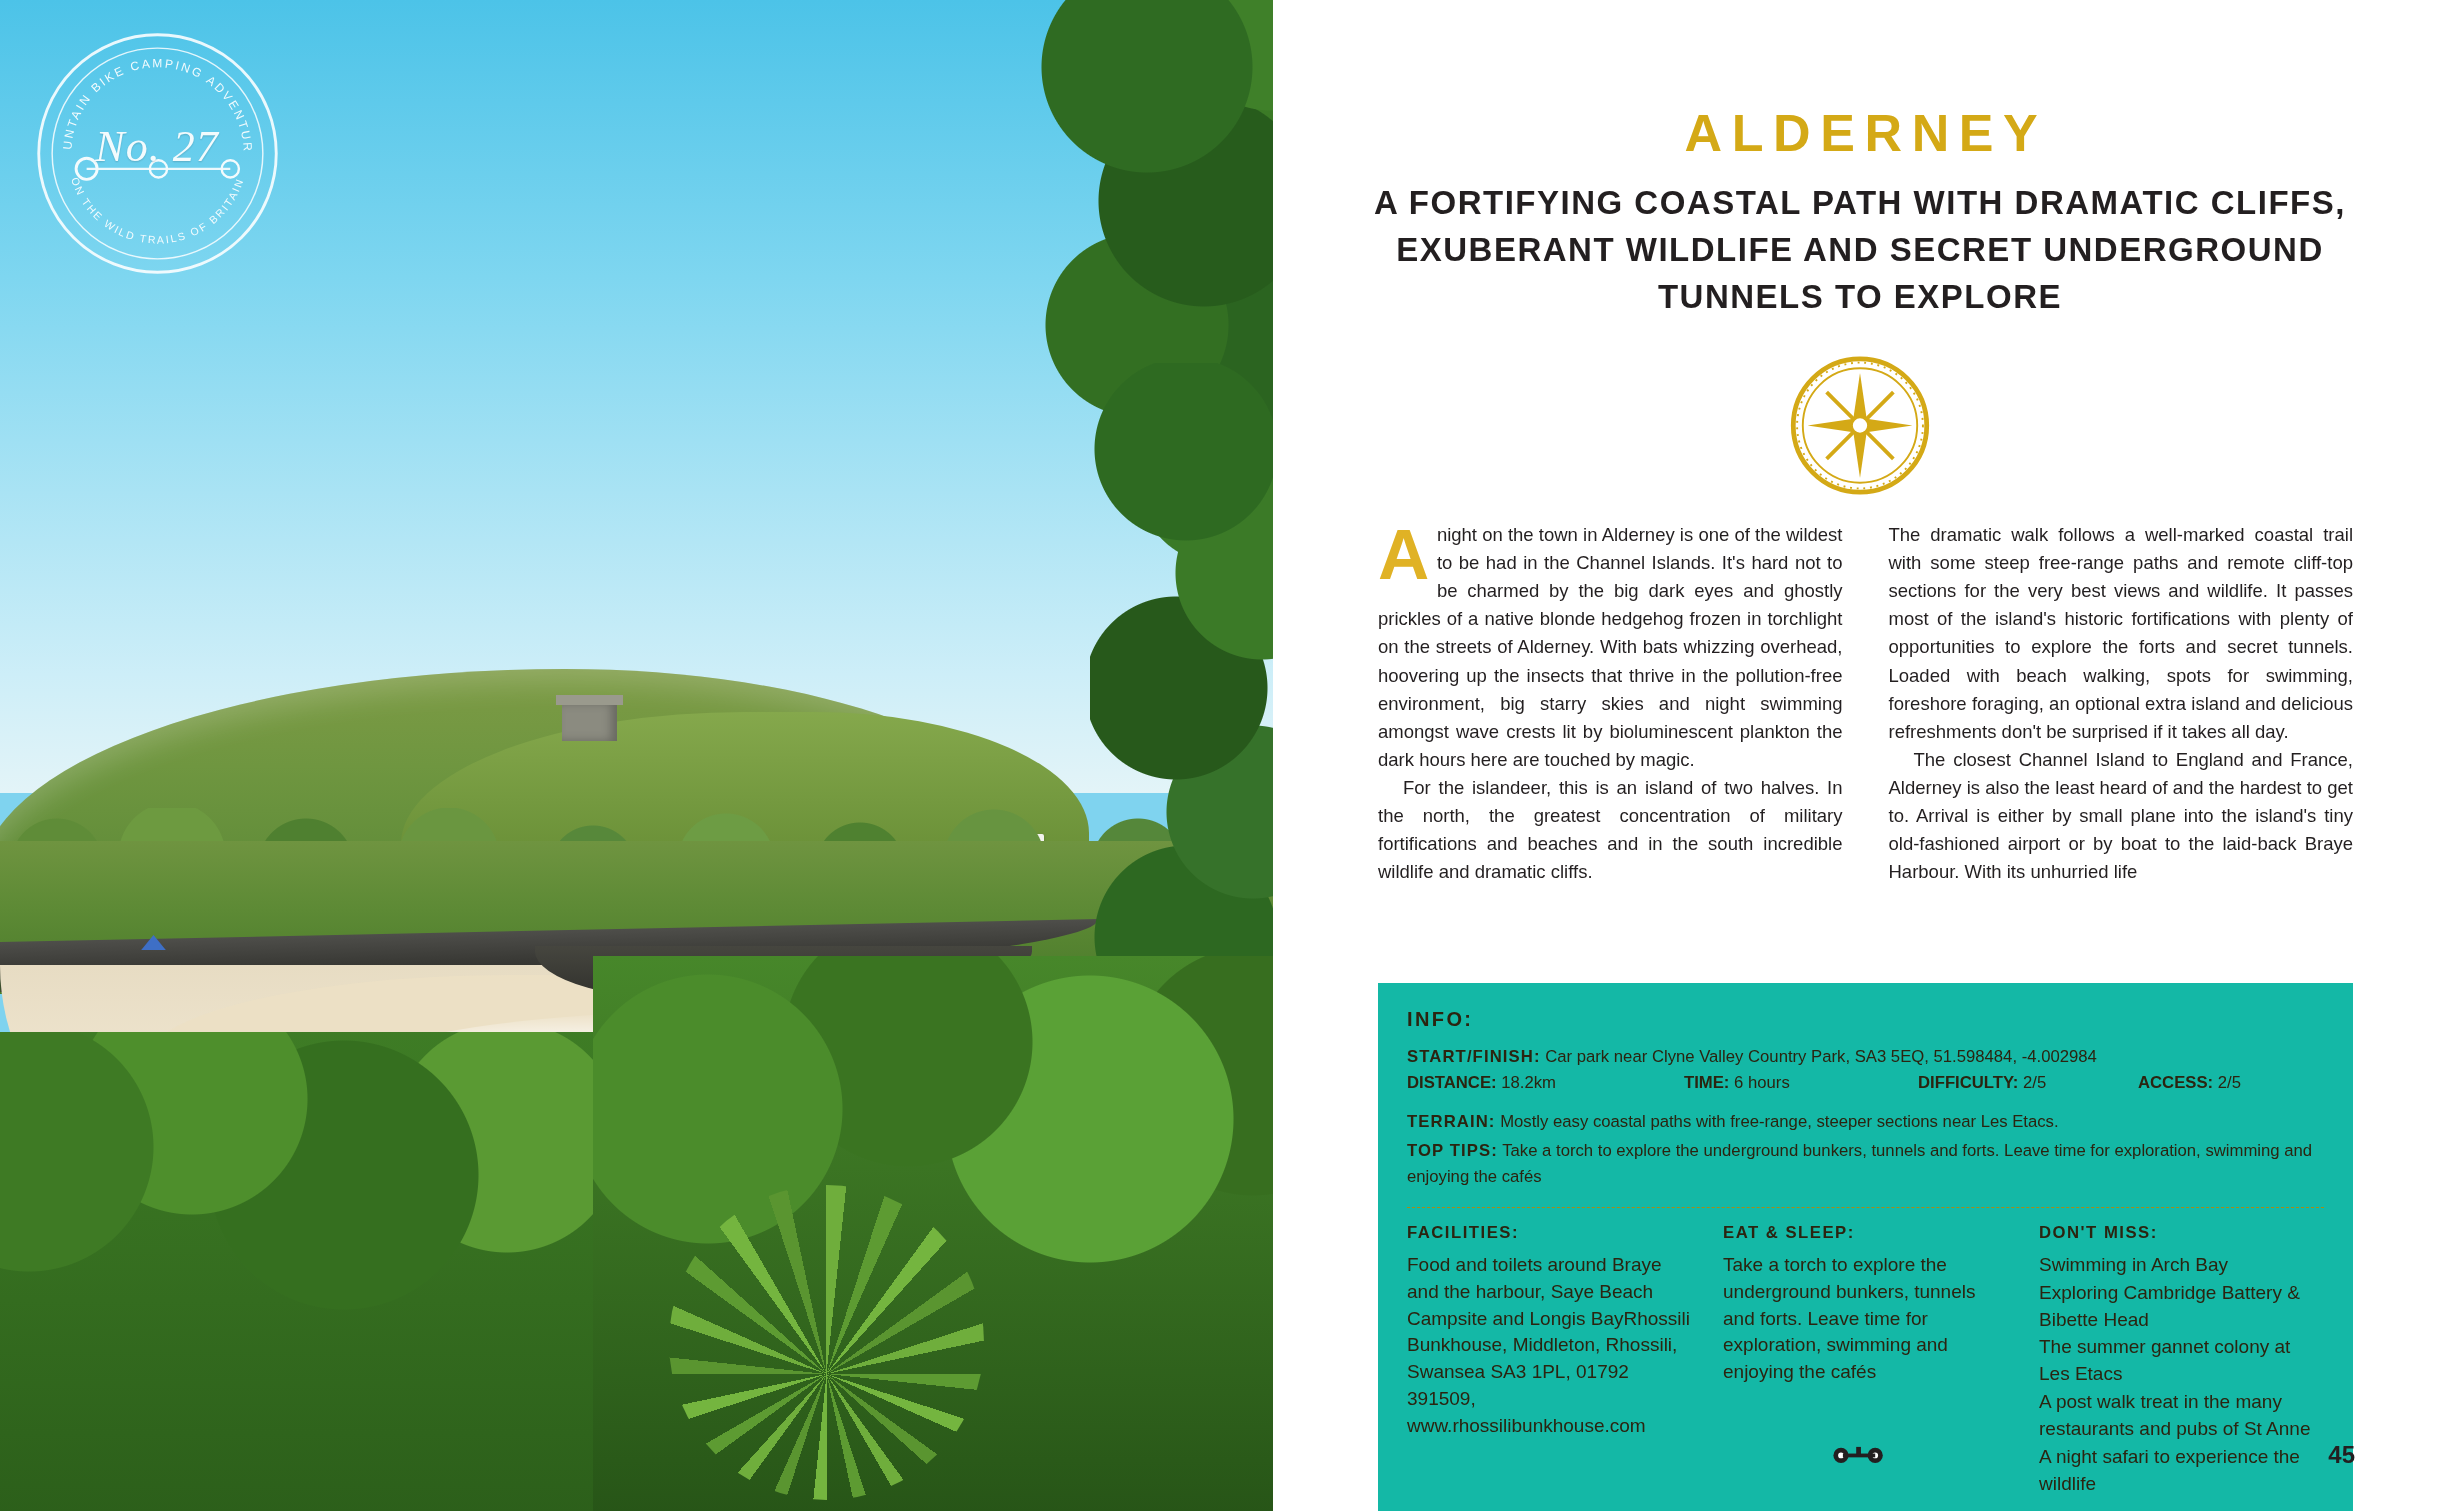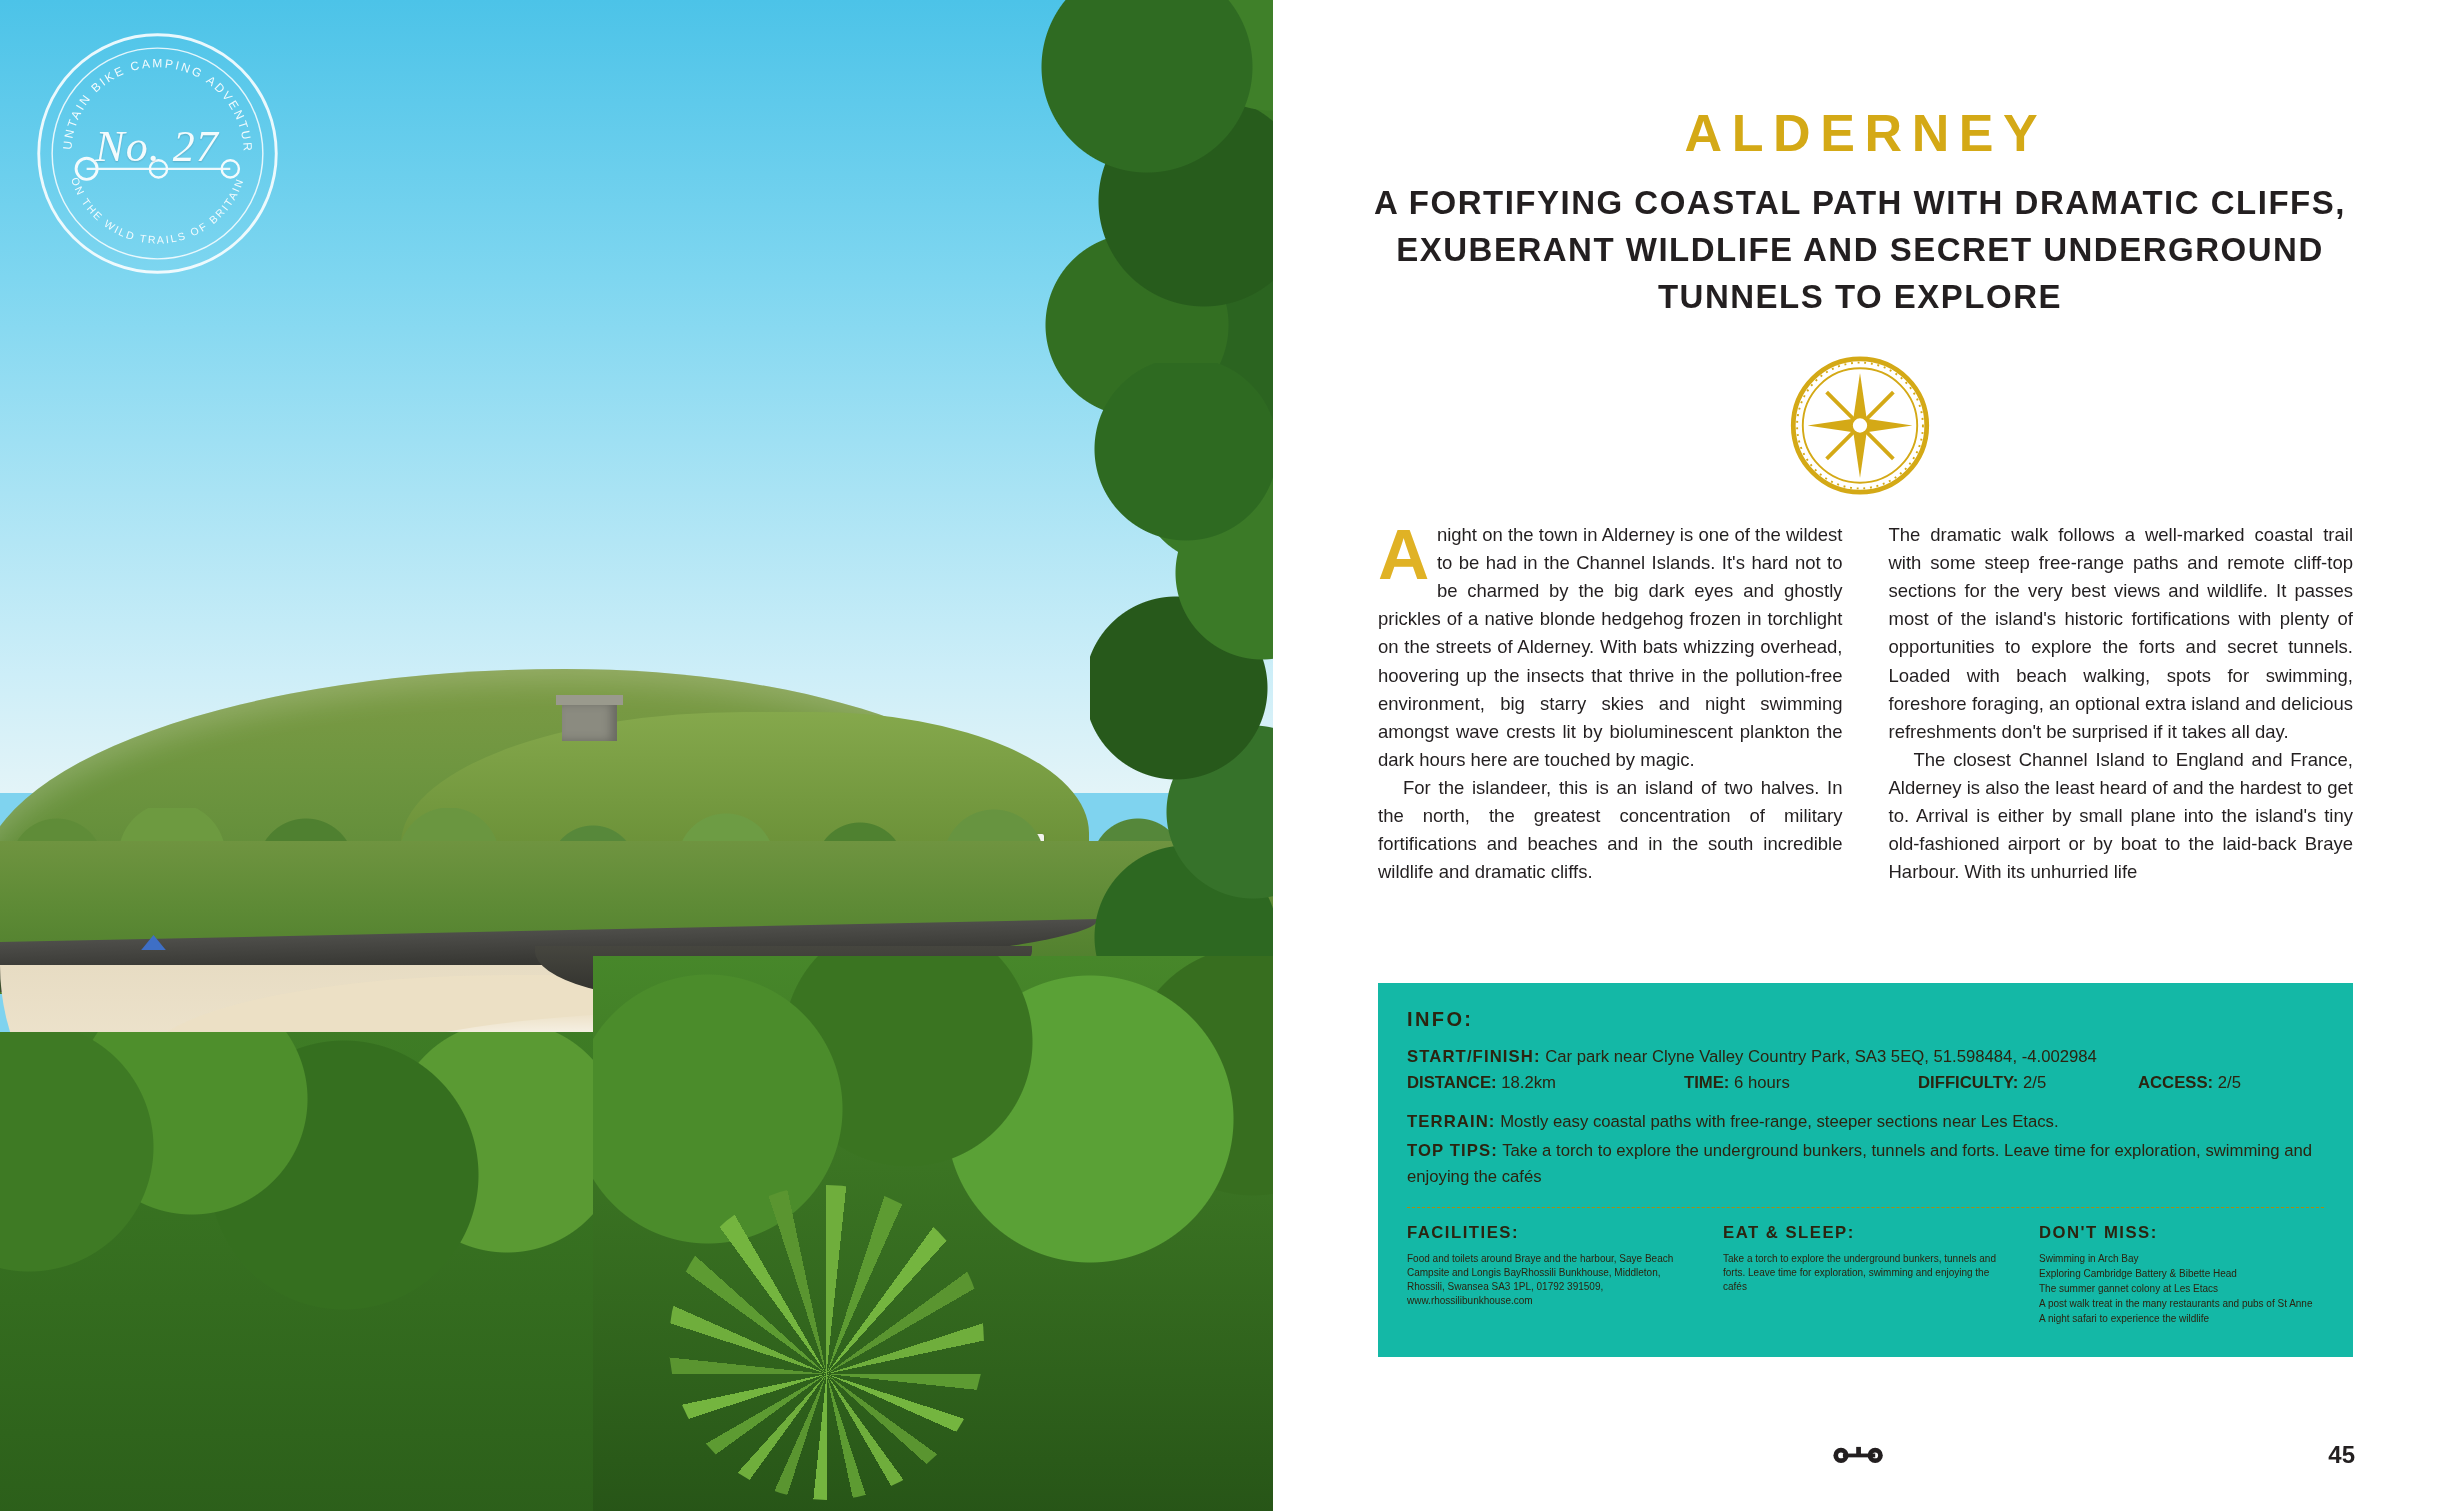--- a/index.html
+++ b/index.html
@@ -364,21 +364,21 @@
     gap: 31px;
   }
   .c3 { width: 300px; }
   .c3 .h {
     font-size: 16.7px;
     font-weight: bold;
     letter-spacing: 1.5px;
     margin-bottom: 8.6px;
   }
   .c3 .b {
-    font-size: 10px;
+    font-size: 19px;
     line-height: 1.42;
   }
   .c3 .b div { margin-bottom: 1px; }
 
   .footer-icon {
     position: absolute;
     left: 50%;
     transform: translateX(-50%);
     bottom: 46px;
     width: 57px; height: 21px;

